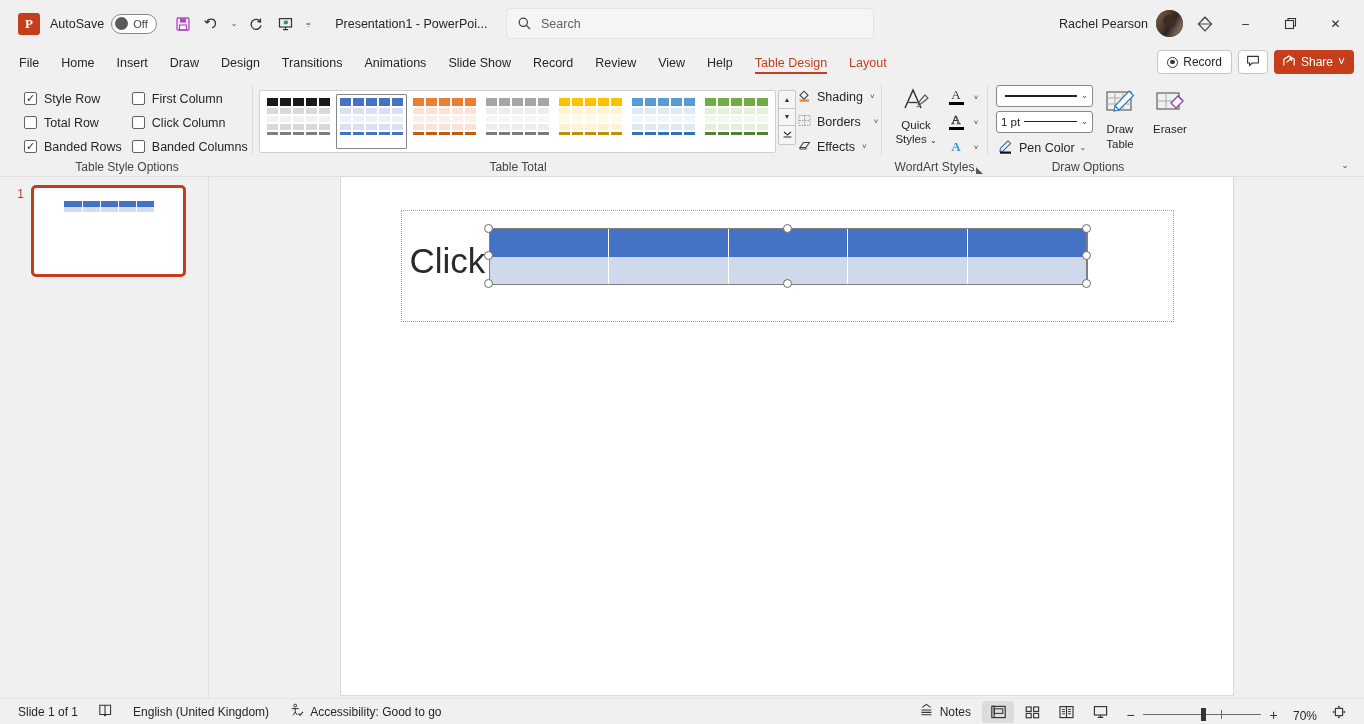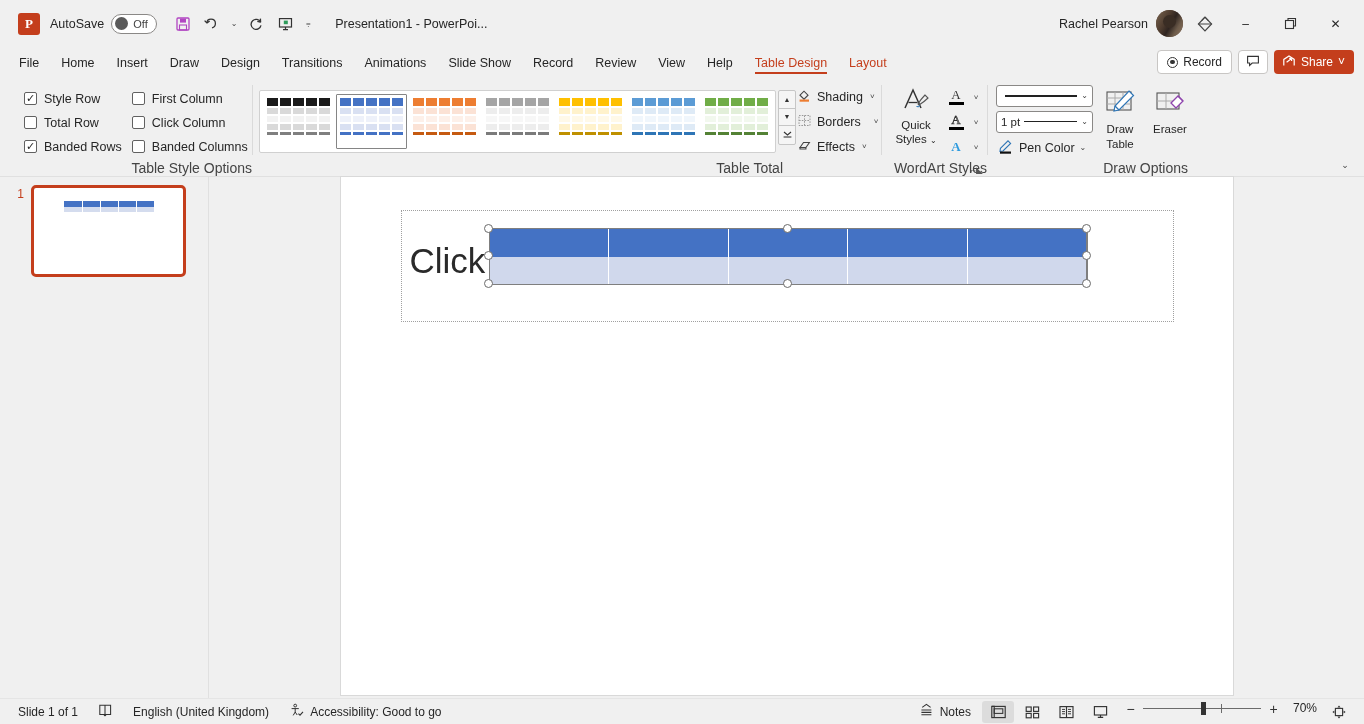--- a/index.html
+++ b/index.html
@@ -53,21 +53,21 @@
   .rec-dot::after { content:""; position:absolute; left:2.2px; top:2.2px; width:4.2px; height:4.2px; border-radius:50%; background:#333; }
   .cmt-btn { width:30px; height:24px; border:1px solid #c8c6c4; border-radius:4px; background:#fff; display:flex;
              align-items:center; justify-content:center; }
   .share-btn { height:24px; background:#c43e1c; color:#fff; border-radius:4px; display:flex; align-items:center; gap:5px;
                padding:0 9px 0 8px; font-size:12px; }
 
   
   .ribbon { height:100px; background:#f0f0f0; flex:0 0 auto; display:flex; position:relative; padding-left:2px; }
   .rgroup { display:flex; flex-direction:column; position:relative; }
   .rgroup-body { flex:1; display:flex; align-items:center; }
-  .rgroup-label { text-align:right; font-size:14px; color:#444; padding-bottom:3px; height:17px; }
+  .rgroup-label { text-align:center; font-size:12px; color:#444; padding-bottom:3px; height:17px; }
   .rsep { width:1px; background:#dadada; margin:8px 0 22px; align-self:stretch; }
 
   
   .tso { display:grid; grid-template-columns:auto auto; gap:2px 10px; padding:8px 14px 0 22px; }
   .cbrow { display:flex; align-items:center; height:22px; }
   .cbox { width:13px; height:13px; border:1px solid #616161; background:#fff; border-radius:2px; margin-right:7px;
           display:flex; align-items:center; justify-content:center; flex:0 0 auto; }
   .cbox.on::after { content:"✓"; font-size:11px; color:#262626; line-height:1; }
   .cblabel { font-size:12.5px; color:#262626; white-space:nowrap; }
 
@@ -141,21 +141,21 @@
   .tbl .tb-top { position:absolute; left:0; right:0; top:-1px; height:1.4px; background:#7f7f7f; }
   .tbl .tb-bot { position:absolute; left:0; right:0; bottom:-1px; height:1.4px; background:#7f7f7f; }
   .tbl .tb-l { position:absolute; left:-1px; top:0; bottom:0; width:1.4px; background:#7f7f7f; }
   .tbl .tb-r { position:absolute; right:-1px; top:0; bottom:0; width:1.4px; background:#7f7f7f; }
   .hnd { position:absolute; width:9px; height:9px; border-radius:50%; background:#fff; border:1.3px solid #6b6b6b; }
 
   
   .status { height:26px; background:#f0f0f0; display:flex; align-items:center; padding:0 8px; font-size:12px;
             color:#262626; flex:0 0 auto; border-top:1px solid #e5e5e5; }
   .st-item { display:flex; align-items:center; gap:6px; padding:0 10px; height:22px; border-radius:3px; white-space:nowrap; }
-  .status-right { margin-left:auto; display:flex; align-items:flex-start; }
+  .status-right { margin-left:auto; display:flex; align-items:flex-end; }
   .view-btn { width:32px; height:22px; display:flex; align-items:center; justify-content:center; border-radius:3px; margin:0 1px; }
   .view-btn.on { background:#dcdcdc; }
   .zoomslider { display:flex; align-items:center; gap:7px; margin:0 8px; }
   .zs-track { width:118px; height:1.5px; background:#6b6b6b; position:relative; }
   .zs-thumb { position:absolute; left:58px; top:-6px; width:5px; height:13px; background:#333; }
   .zs-tick { position:absolute; left:78px; top:-4px; width:1px; height:9px; background:#6b6b6b; }
   .zs-sign { font-size:14px; color:#333; width:11px; text-align:center; }
   .zpct { font-size:12px; min-width:30px; text-align:right; }
 </style>
 </head>
@@ -197,20 +197,29 @@
             <rect x="2.5" y="2.6" width="12" height="8.4" fill="none" stroke="#333" stroke-width="1.2"></rect>
             <rect x="6.8" y="4.6" width="4" height="3.6" fill="#2e9c5b"></rect>
             <path d="M8.5 11 L8.5 13.6 M6 13.6 L11 13.6" stroke="#333" stroke-width="1.2"></path>
           </svg>
       </div>
       <div class="qat-caret">⩦</div>
     </div>
 
     <div class="doc-title">Presentation1  -  PowerPoi...</div>
 
+    <div class="searchbox">
+      <span class="sico">
+        <svg width="15" height="15" viewBox="0 0 15 15">
+            <circle cx="6.3" cy="6.3" r="4.1" fill="none" stroke="#444" stroke-width="1.25"></circle>
+            <path d="M9.4 9.4 L13 13" stroke="#444" stroke-width="1.25"></path>
+          </svg>
+      </span>
+      <span class="sph">Search</span>
+    </div>
 
     <div class="tr-right">
       <div class="acct-name">Rachel Pearson</div>
       <div class="avatar"></div>
       <div class="tb-icon">
         <svg width="18" height="18" viewBox="0 0 18 18">
             <path d="M9 2.2 L15.6 9 L9 15.8 L2.4 9 Z" fill="none" stroke="#444" stroke-width="1.15"></path>
             <path d="M2.4 9 L15.6 9 M9 2.2 L5.6 5.7 M9 2.2 L12.4 5.7" stroke="#444" stroke-width="1.15"></path>
           </svg>
       </div>

